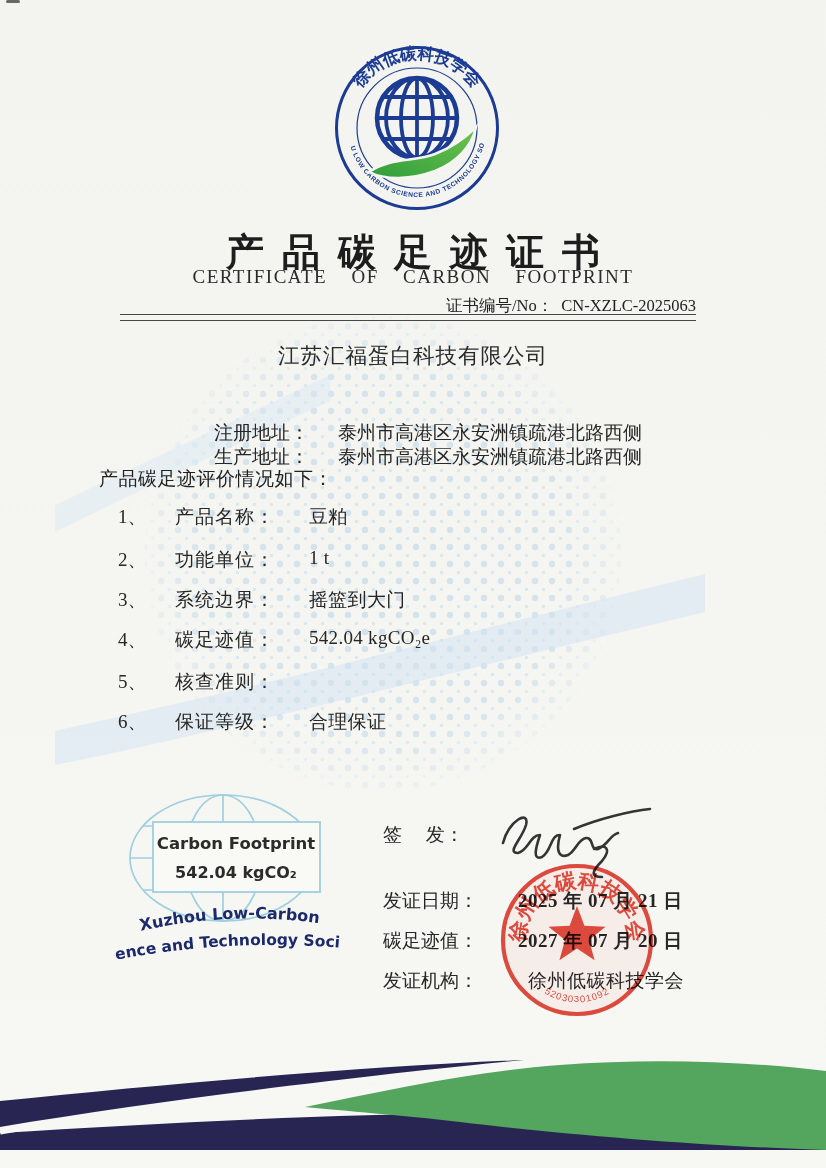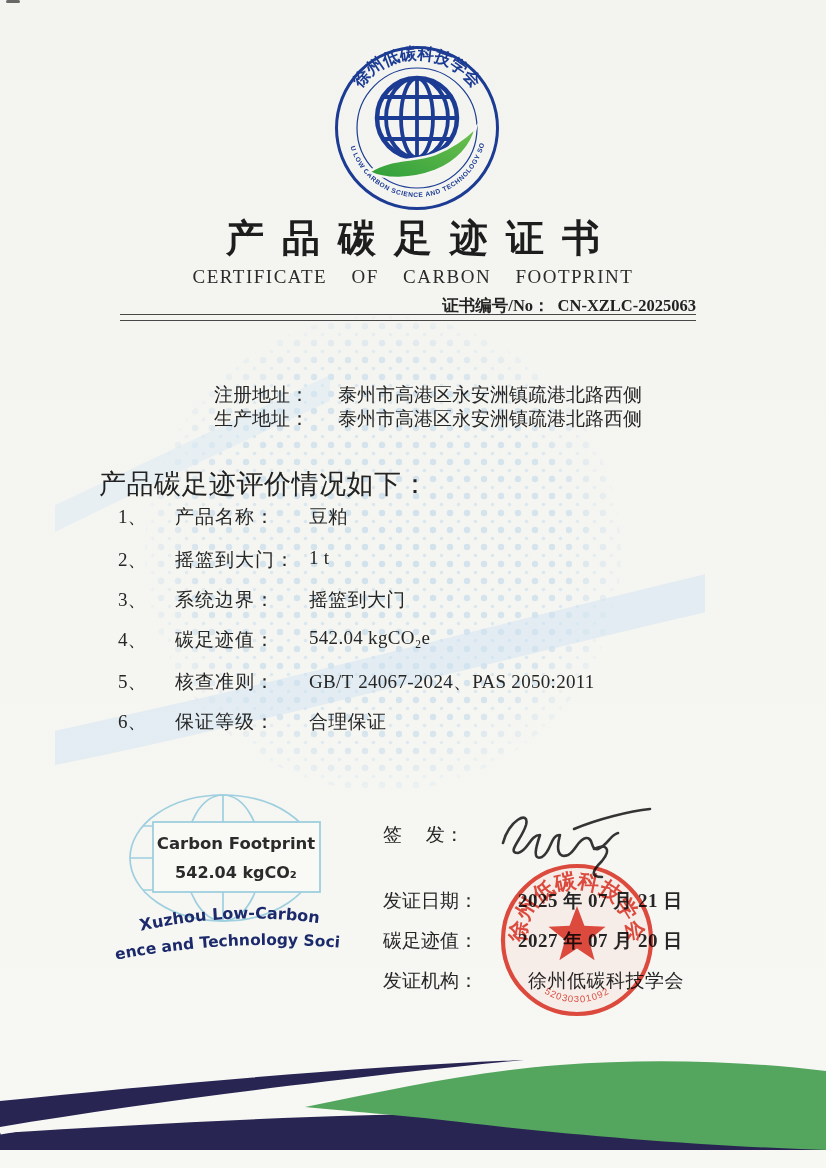--- a/index.html
+++ b/index.html
@@ -7,35 +7,35 @@
     position:relative;width:826px;height:1168px;margin:0 auto;
     background:linear-gradient(180deg,#f3f3f0 0%,#f5f5f2 55%,#f7f7f4 100%);
     overflow:hidden;
     font-family:"Liberation Serif","DejaVu Serif",serif;
     color:#262626;
   }
   .abs{position:absolute;}
   .scan-mark{left:6px;top:0;width:14px;height:3px;background:#3a3a3a;opacity:.75;border-radius:2px;}
   .wm{left:55px;top:305px;z-index:0;pointer-events:none;}
   .logo{left:333px;top:44px;z-index:2;}
-  .title-cn{left:0;top:213px;width:826px;text-align:center;text-indent:18px;
+  .title-cn{left:0;top:227px;width:826px;text-align:center;text-indent:18px;
     font-size:38px;font-weight:700;letter-spacing:18px;color:#1d1d1d;z-index:2;}
   .title-en{left:0;top:266px;width:826px;text-align:center;
     font-size:19px;letter-spacing:1.5px;word-spacing:18px;color:#2b2b2b;z-index:2;}
-  .cert-no{top:295px;right:130px;font-size:16.5px;color:#222;z-index:2;font-weight:bold;}
+  .cert-no{top:295px;right:130px;font-size:16.5px;color:#222;z-index:2;}
   .cert-no .val{margin-left:8px;}
   .dline{left:120px;top:314px;width:576px;height:4.5px;
     border-top:1.7px solid #474747;border-bottom:1.7px solid #474747;z-index:2;}
   .company{left:0;top:341px;width:826px;text-align:center;font-size:21.5px;
     font-weight:500;letter-spacing:1px;color:#2a2a2a;z-index:2;}
-  .addr{left:214px;font-size:19px;z-index:2;display:flex;}
+  .addr{left:214px;font-size:19px;z-index:2;display:flex;margin-top:38px;}
   .addr .lab{width:124px;}
   .addr .val{}
   .addr.r1{top:382px;} .addr.r2{top:406px;}
-  .eval-h{left:99px;top:466px;font-size:27px;letter-spacing:.5px;color:#222;z-index:2;}
+  .eval-h{left:99px;top:466px;font-size:19px;letter-spacing:.5px;color:#222;z-index:2;}
   .items{left:118px;top:504px;width:600px;height:260px;z-index:2;}
   .items .row{position:absolute;left:0;display:flex;font-size:19px;}
   .items .num{width:57px;}
   .items .lab{width:134px;letter-spacing:1px;}
   .items .val{letter-spacing:.3px;}
   .items .i1{top:0}.items .i2{top:43px}.items .i3{top:83px}
   .items .i4{top:123px}.items .i5{top:165px}.items .i6{top:205px}
   .badge{left:105px;top:786px;z-index:2;}
   .website{left:90px;top:966px;width:280px;text-align:center;font-size:19px;
     letter-spacing:.5px;color:#1c1c1c;z-index:2;}
@@ -109,55 +109,55 @@
     <path d="M36,128 C58,113 82,118 102,110 C120,103 132,94 143,83 C139,102 124,118 102,127 C78,136 52,136 36,128 Z" fill="url(#leafgrad)" stroke="#f5f5f2" stroke-width="2.5"></path>
   </svg>
 
   <div class="abs title-cn">产品碳足迹证书</div>
   <div class="abs title-en">CERTIFICATE OF CARBON FOOTPRINT</div>
   <div class="abs cert-no">
     <span class="lab">证书编号/No：</span><span class="val">CN-XZLC-2025063</span>
   </div>
   <div class="abs dline"></div>
 
+  <div class="abs company">江苏汇福蛋白科技有限公司</div>
   <div class="abs addr r1">
     <span class="lab">注册地址：</span>
     <span class="val">泰州市高港区永安洲镇疏港北路西侧</span>
   </div>
   <div class="abs addr r2">
     <span class="lab">生产地址：</span>
     <span class="val">泰州市高港区永安洲镇疏港北路西侧</span>
   </div>
 
   <div class="abs eval-h">产品碳足迹评价情况如下：</div>
   <div class="abs items">
     <div class="row i1">
       <span class="num">1、</span>
       <span class="lab">产品名称：</span>
       <span class="val">豆粕</span>
     </div>
     <div class="row i2">
       <span class="num">2、</span>
-      <span class="lab">摇篮到大门：</span>
+      <span class="lab">功能单位：</span>
       <span class="val">1 t</span>
     </div>
     <div class="row i3">
       <span class="num">3、</span>
       <span class="lab">系统边界：</span>
       <span class="val">摇篮到大门</span>
     </div>
     <div class="row i4">
       <span class="num">4、</span>
       <span class="lab">碳足迹值：</span>
       <span class="val">542.04 kgCO₂e</span>
     </div>
     <div class="row i5">
       <span class="num">5、</span>
       <span class="lab">核查准则：</span>
-      <span class="val">GB/T 24067-2024、PAS 2050:2011</span>
     </div>
     <div class="row i6">
       <span class="num">6、</span>
       <span class="lab">保证等级：</span>
       <span class="val">合理保证</span>
     </div>
   </div>
 
   <svg class="abs badge" width="250" height="180" viewBox="0 0 250 180">
     <defs>

